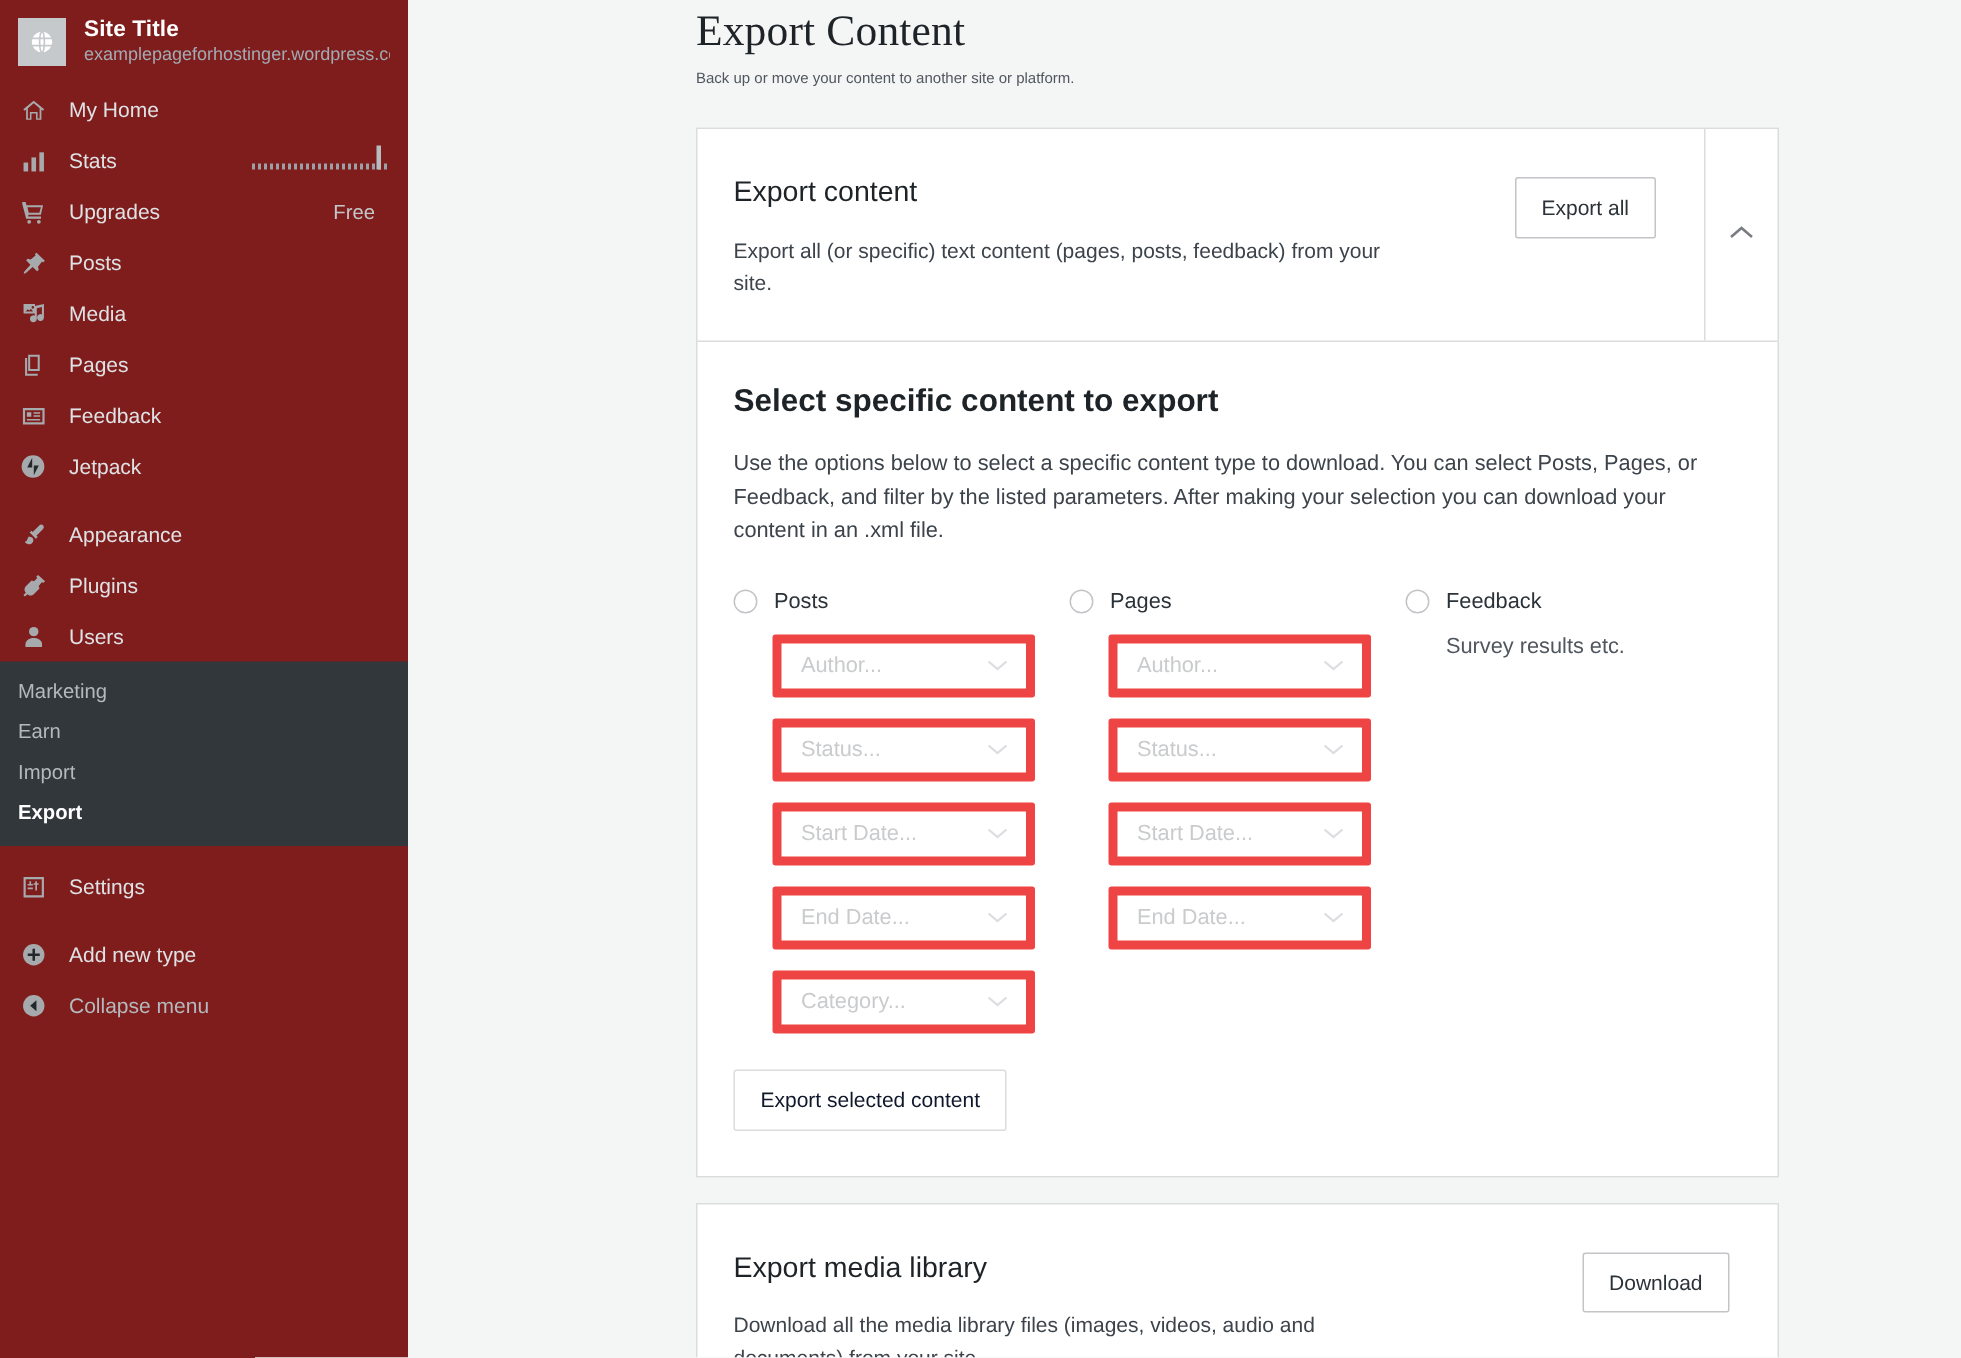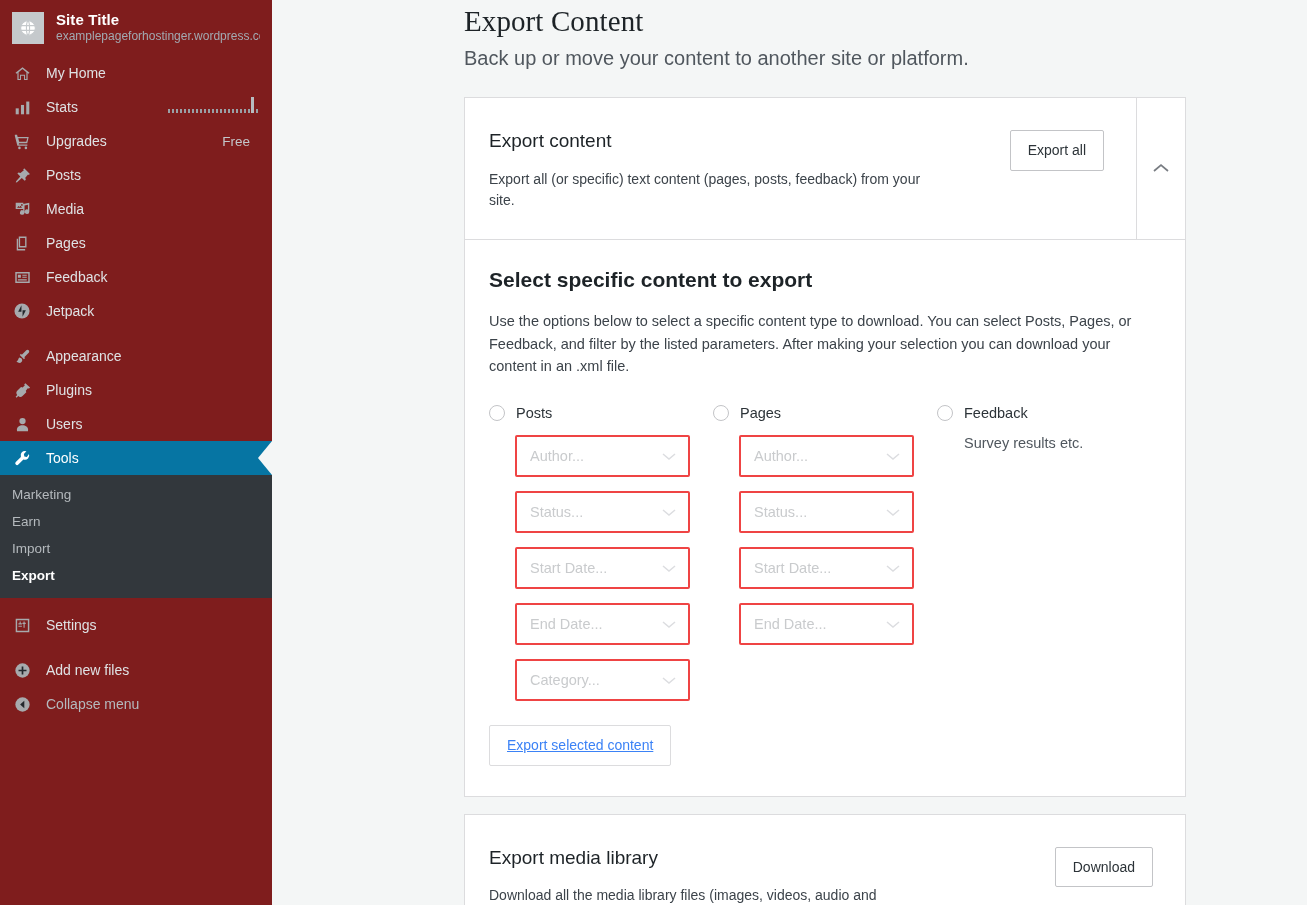--- a/index.html
+++ b/index.html
@@ -166,21 +166,21 @@
   .page-title {
     font-family: "Liberation Serif", serif;
     font-size: 29px;
     font-weight: 400;
     color: #1d2327;
     margin: 0;
     padding: 5px 0 0 192px;
     letter-spacing: .1px;
   }
   .page-sub {
-    font-size: 20px;
+    font-size: 10px;
     color: #50575e;
     padding: 9px 0 0 192px;
   }
 
   .cards { padding: 27px 0 0 192px; }
 
   .card {
     background: #fff;
     border: 1px solid #dcdcde;
     width: 722px;
@@ -228,24 +228,23 @@
     color: #2c3338;
     font-family: inherit;
     font-size: 14px;
     padding: 11px 17px;
     cursor: pointer;
     white-space: nowrap;
     border-radius: 2px;
     line-height: 1.2;
   }
   .btn.disabled {
-    color: #3b82f6;
+    color: #0f172a;
     border-color: #dcdcde;
     cursor: default;
-    text-decoration: underline;
   }
 
   .section {
     border-top: 1px solid #dcdcde;
     padding: 28px 24px 30px 24px;
   }
   .section-h {
     font-size: 21px;
     color: #1d2327;
     font-weight: 700;
@@ -279,21 +278,21 @@
   .col-note {
     font-size: 14.5px;
     color: #50575e;
     padding-left: 27px;
   }
 
   .selects { padding-left: 26px; }
   .select {
     width: 175px;
     height: 42px;
-    border: 2px solid #ef4444;
+    border: 6px solid #ef4444;
     background: #fff;
     display: flex;
     align-items: center;
     padding: 0 12px 0 13px;
     margin-bottom: 14px;
     cursor: default;
     border-radius: 2px;
   }
   .select .ph {
     flex: 1 1 auto;
@@ -432,29 +431,20 @@
       <div class="nav-item">
         <span class="ico">
           <svg width="17" height="17" viewBox="0 0 20 20">
               <circle cx="10" cy="6" r="3.7"></circle>
               <path d="M10 11c-3.6 0-6.5 2.1-6.5 4.7V18h13v-2.3c0-2.6-2.9-4.7-6.5-4.7z"></path>
             </svg>
         </span>
         <span class="nav-label">Users</span>
       </div>
 
-      <div class="nav-item active">
-        <span class="ico">
-          <svg width="17" height="17" viewBox="0 0 20 20">
-              <path d="M17.6 4.6a5 5 0 0 1-6.5 6.5l-6 6a2.1 2.1 0 1 1-3-3l6-6a5 5 0 0 1 6.5-6.5l-3 3 .6 2.9 2.9.6 2.5-3.5z"></path>
-            </svg>
-        </span>
-        <span class="nav-label">Tools</span>
-        <span class="arrow"></span>
-      </div>
 
       <div class="submenu">
         <div class="submenu-item">Marketing</div>
         <div class="submenu-item">Earn</div>
         <div class="submenu-item">Import</div>
         <div class="submenu-item current">Export</div>
       </div>
 
       <div class="nav-item" style="margin-top:10px">
         <span class="ico">
@@ -467,21 +457,21 @@
 
       <div class="nav-gap"></div>
 
       <div class="nav-item">
         <span class="ico">
           <svg width="17" height="17" viewBox="0 0 20 20">
               <circle cx="10" cy="10" r="8.4"></circle>
               <path d="M9 5.3h2v3.7h3.7v2H11v3.7H9V11H5.3V9H9V5.3z" fill="#23282d"></path>
             </svg>
         </span>
-        <span class="nav-label">Add new files</span>
+        <span class="nav-label">Add new type</span>
       </div>
 
       <div class="nav-item" style="color:#b4b9bd">
         <span class="ico">
           <svg width="17" height="17" viewBox="0 0 20 20">
               <circle cx="10" cy="10" r="8.4"></circle>
               <path d="M12.1 5.6 7.2 10l4.9 4.4V5.6z" fill="#23282d"></path>
             </svg>
         </span>
         <span class="nav-label">Collapse menu</span>

